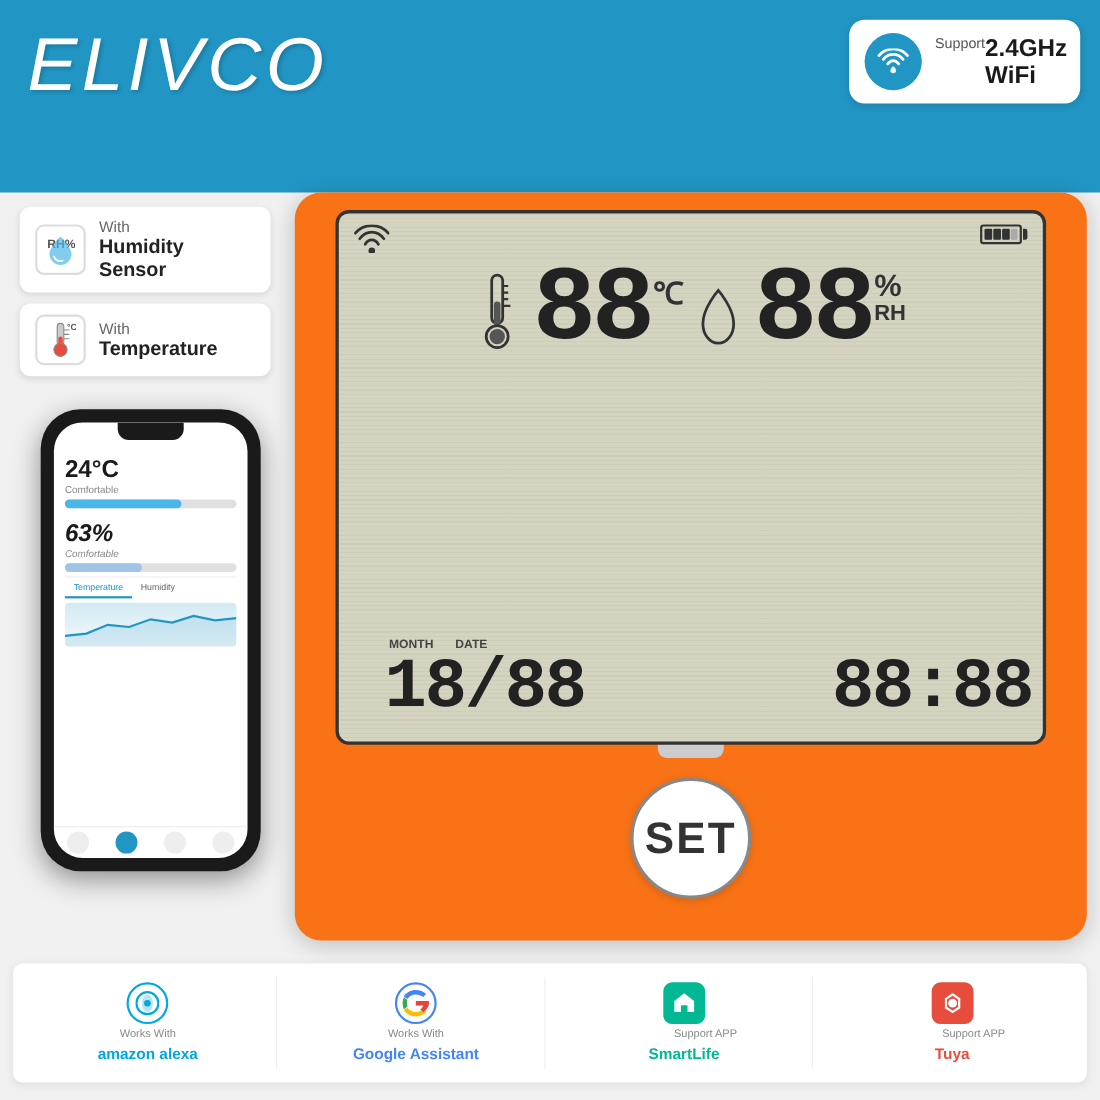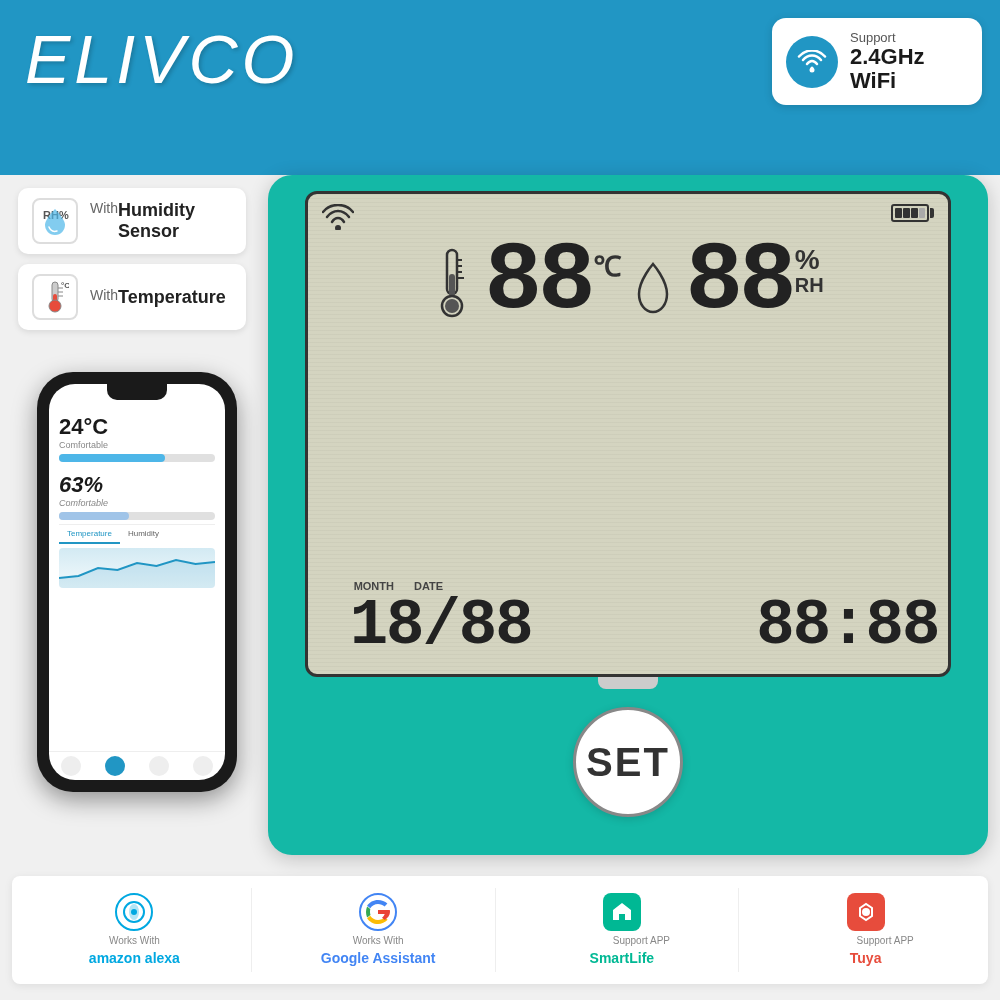--- a/index.html
+++ b/index.html
@@ -63,21 +63,21 @@
       background: #2196c4;
       border-radius: 50%;
       display: flex;
       align-items: center;
       justify-content: center;
       flex-shrink: 0;
     }
 
     .wifi-text-block {
       display: flex;
-      flex-direction: column;
+      flex-direction: row;
     }
 
     .wifi-support-text {
       font-size: 13px;
       color: #555;
     }
 
     .wifi-freq-text {
       font-size: 22px;
       font-weight: 900;
@@ -112,21 +112,21 @@
       border: 2px solid #ddd;
       border-radius: 8px;
       display: flex;
       align-items: center;
       justify-content: center;
       flex-shrink: 0;
     }
 
     .feature-text-block {
       display: flex;
-      flex-direction: row;
+      flex-direction: column;
     }
 
     .feature-with {
       font-size: 14px;
       color: #666;
       font-weight: 400;
     }
 
     .feature-name {
       font-size: 18px;
@@ -252,21 +252,21 @@
       position: absolute;
       top: 175px;
       left: 268px;
       right: 12px;
       height: 680px;
     }
 
     .device-outer {
       width: 100%;
       height: 100%;
-      background: #14b8a6;
+      background: #f97316;
       border-radius: 24px;
       box-shadow: 0 4px 20px rgba(0,0,0,0.2);
       display: flex;
       flex-direction: column;
       align-items: center;
       padding: 16px;
     }
 
     .lcd-screen {
       width: 94%;

